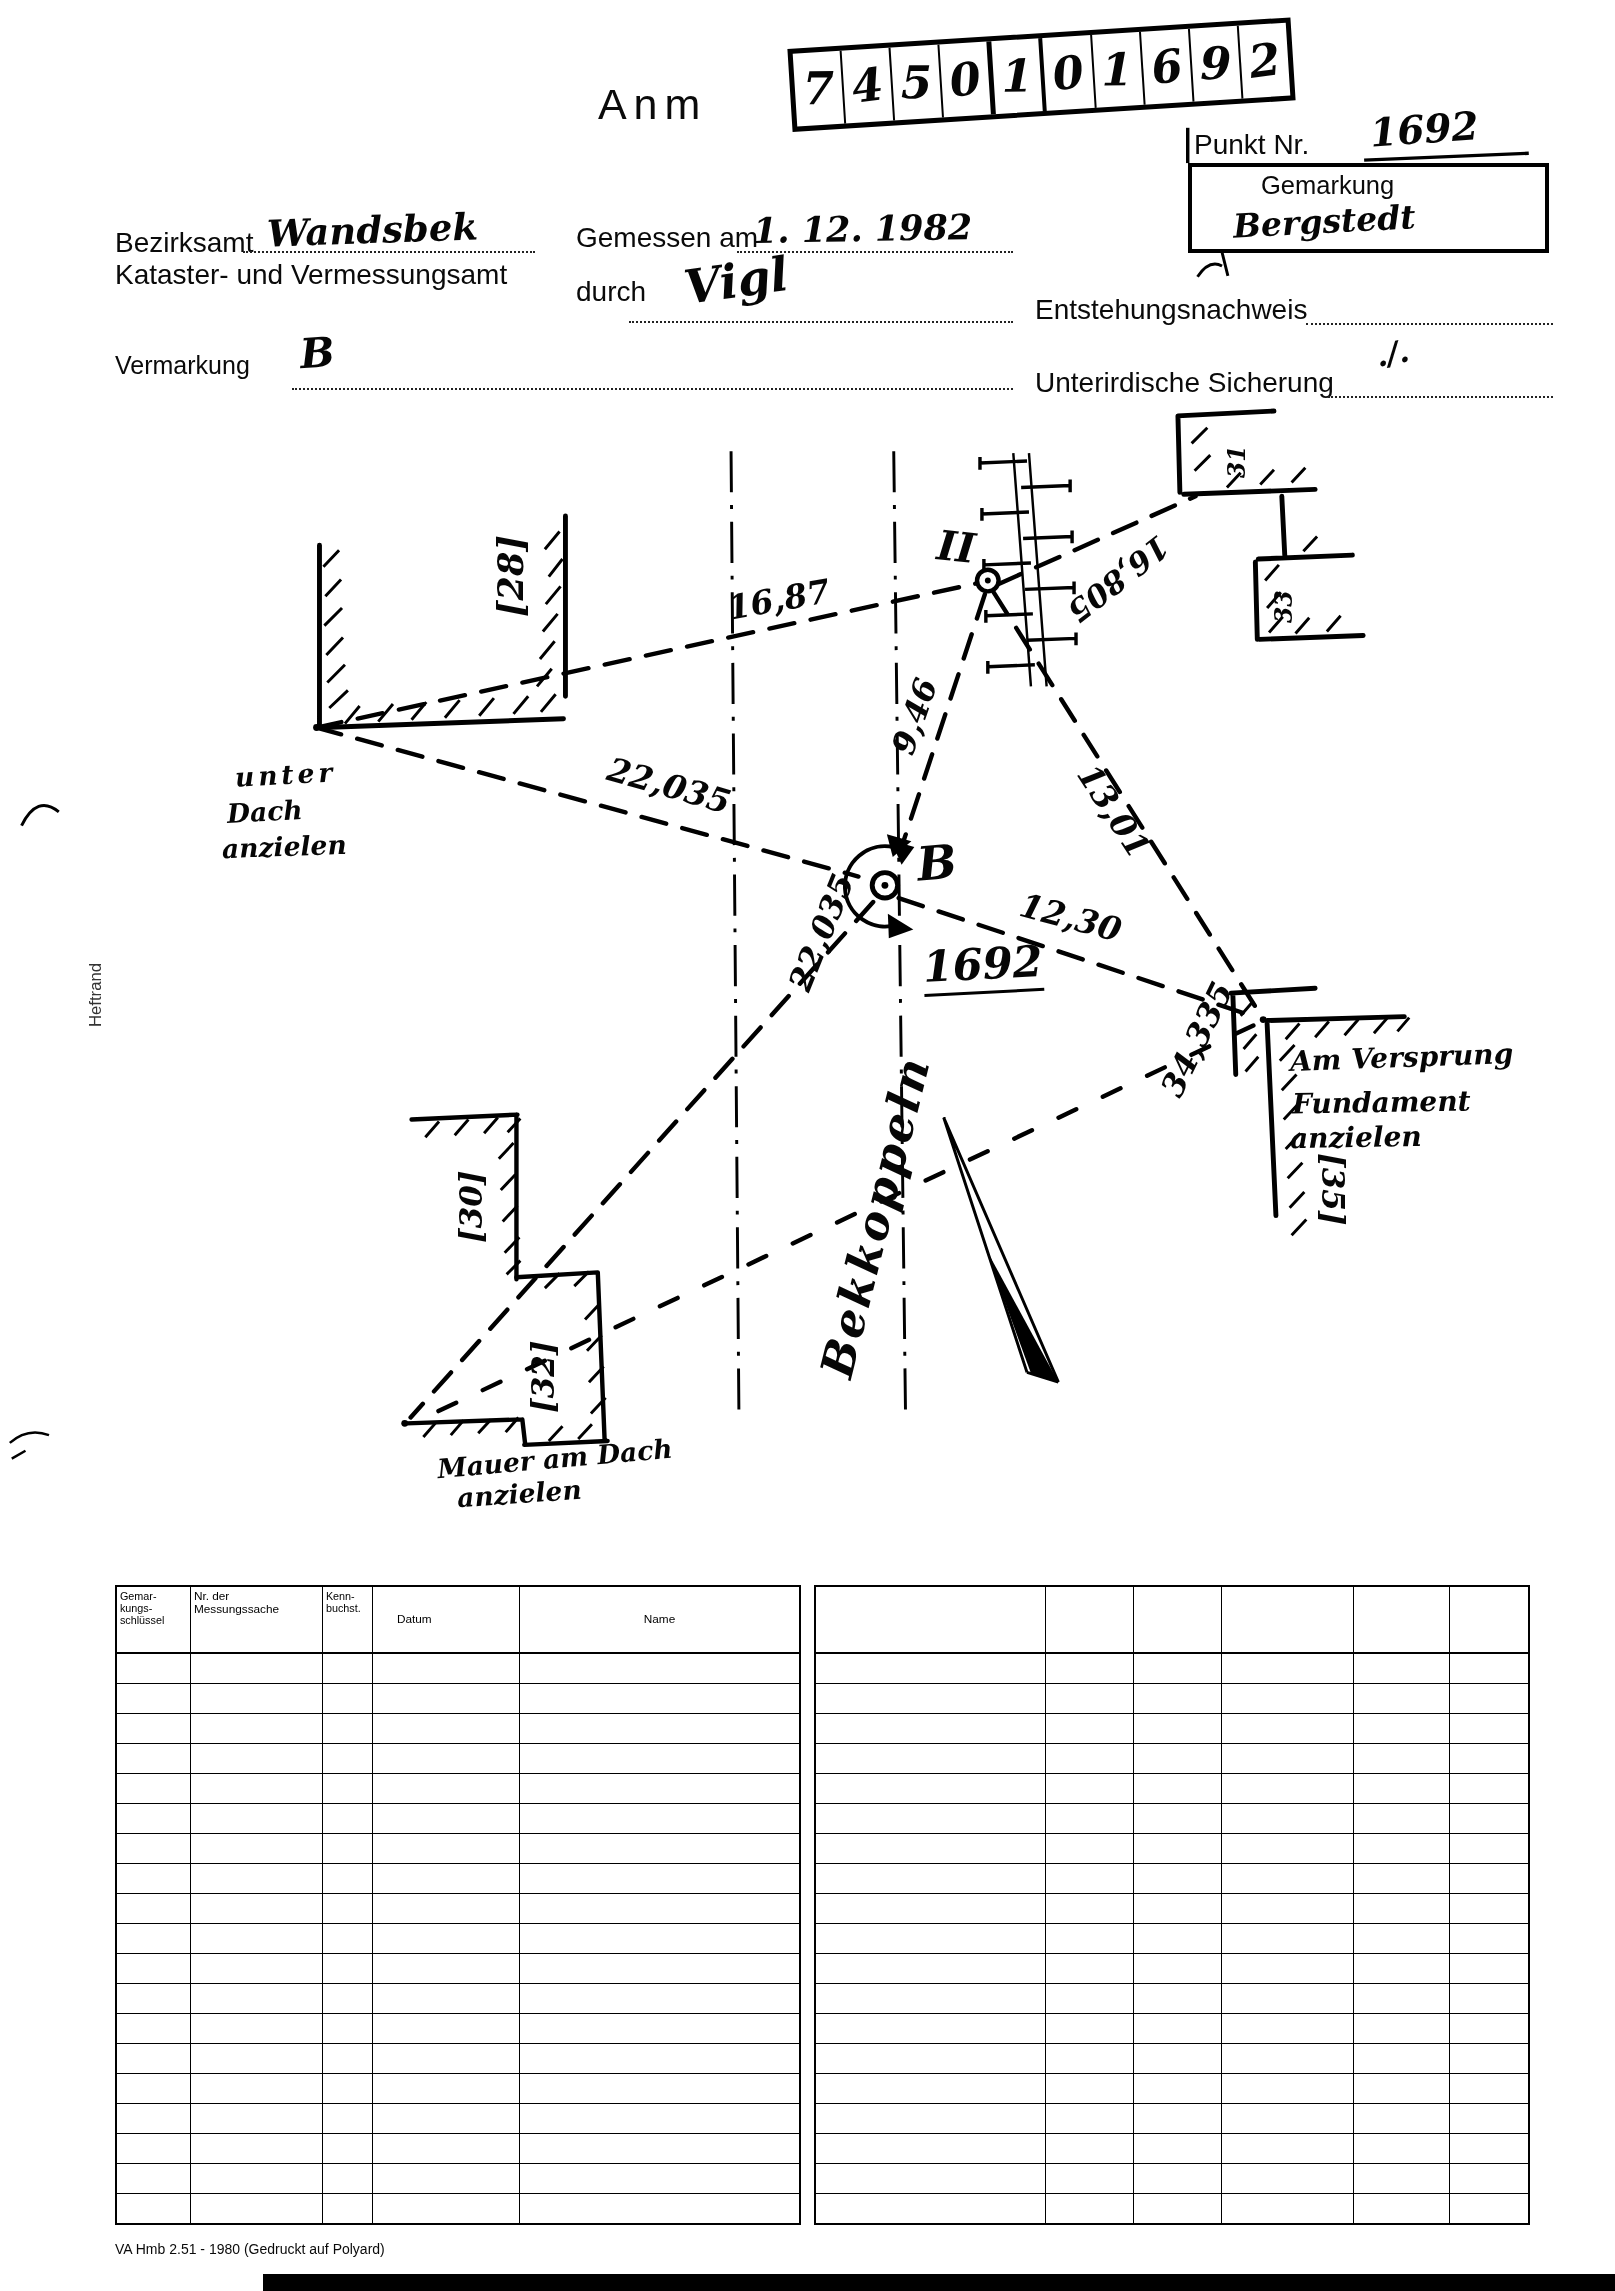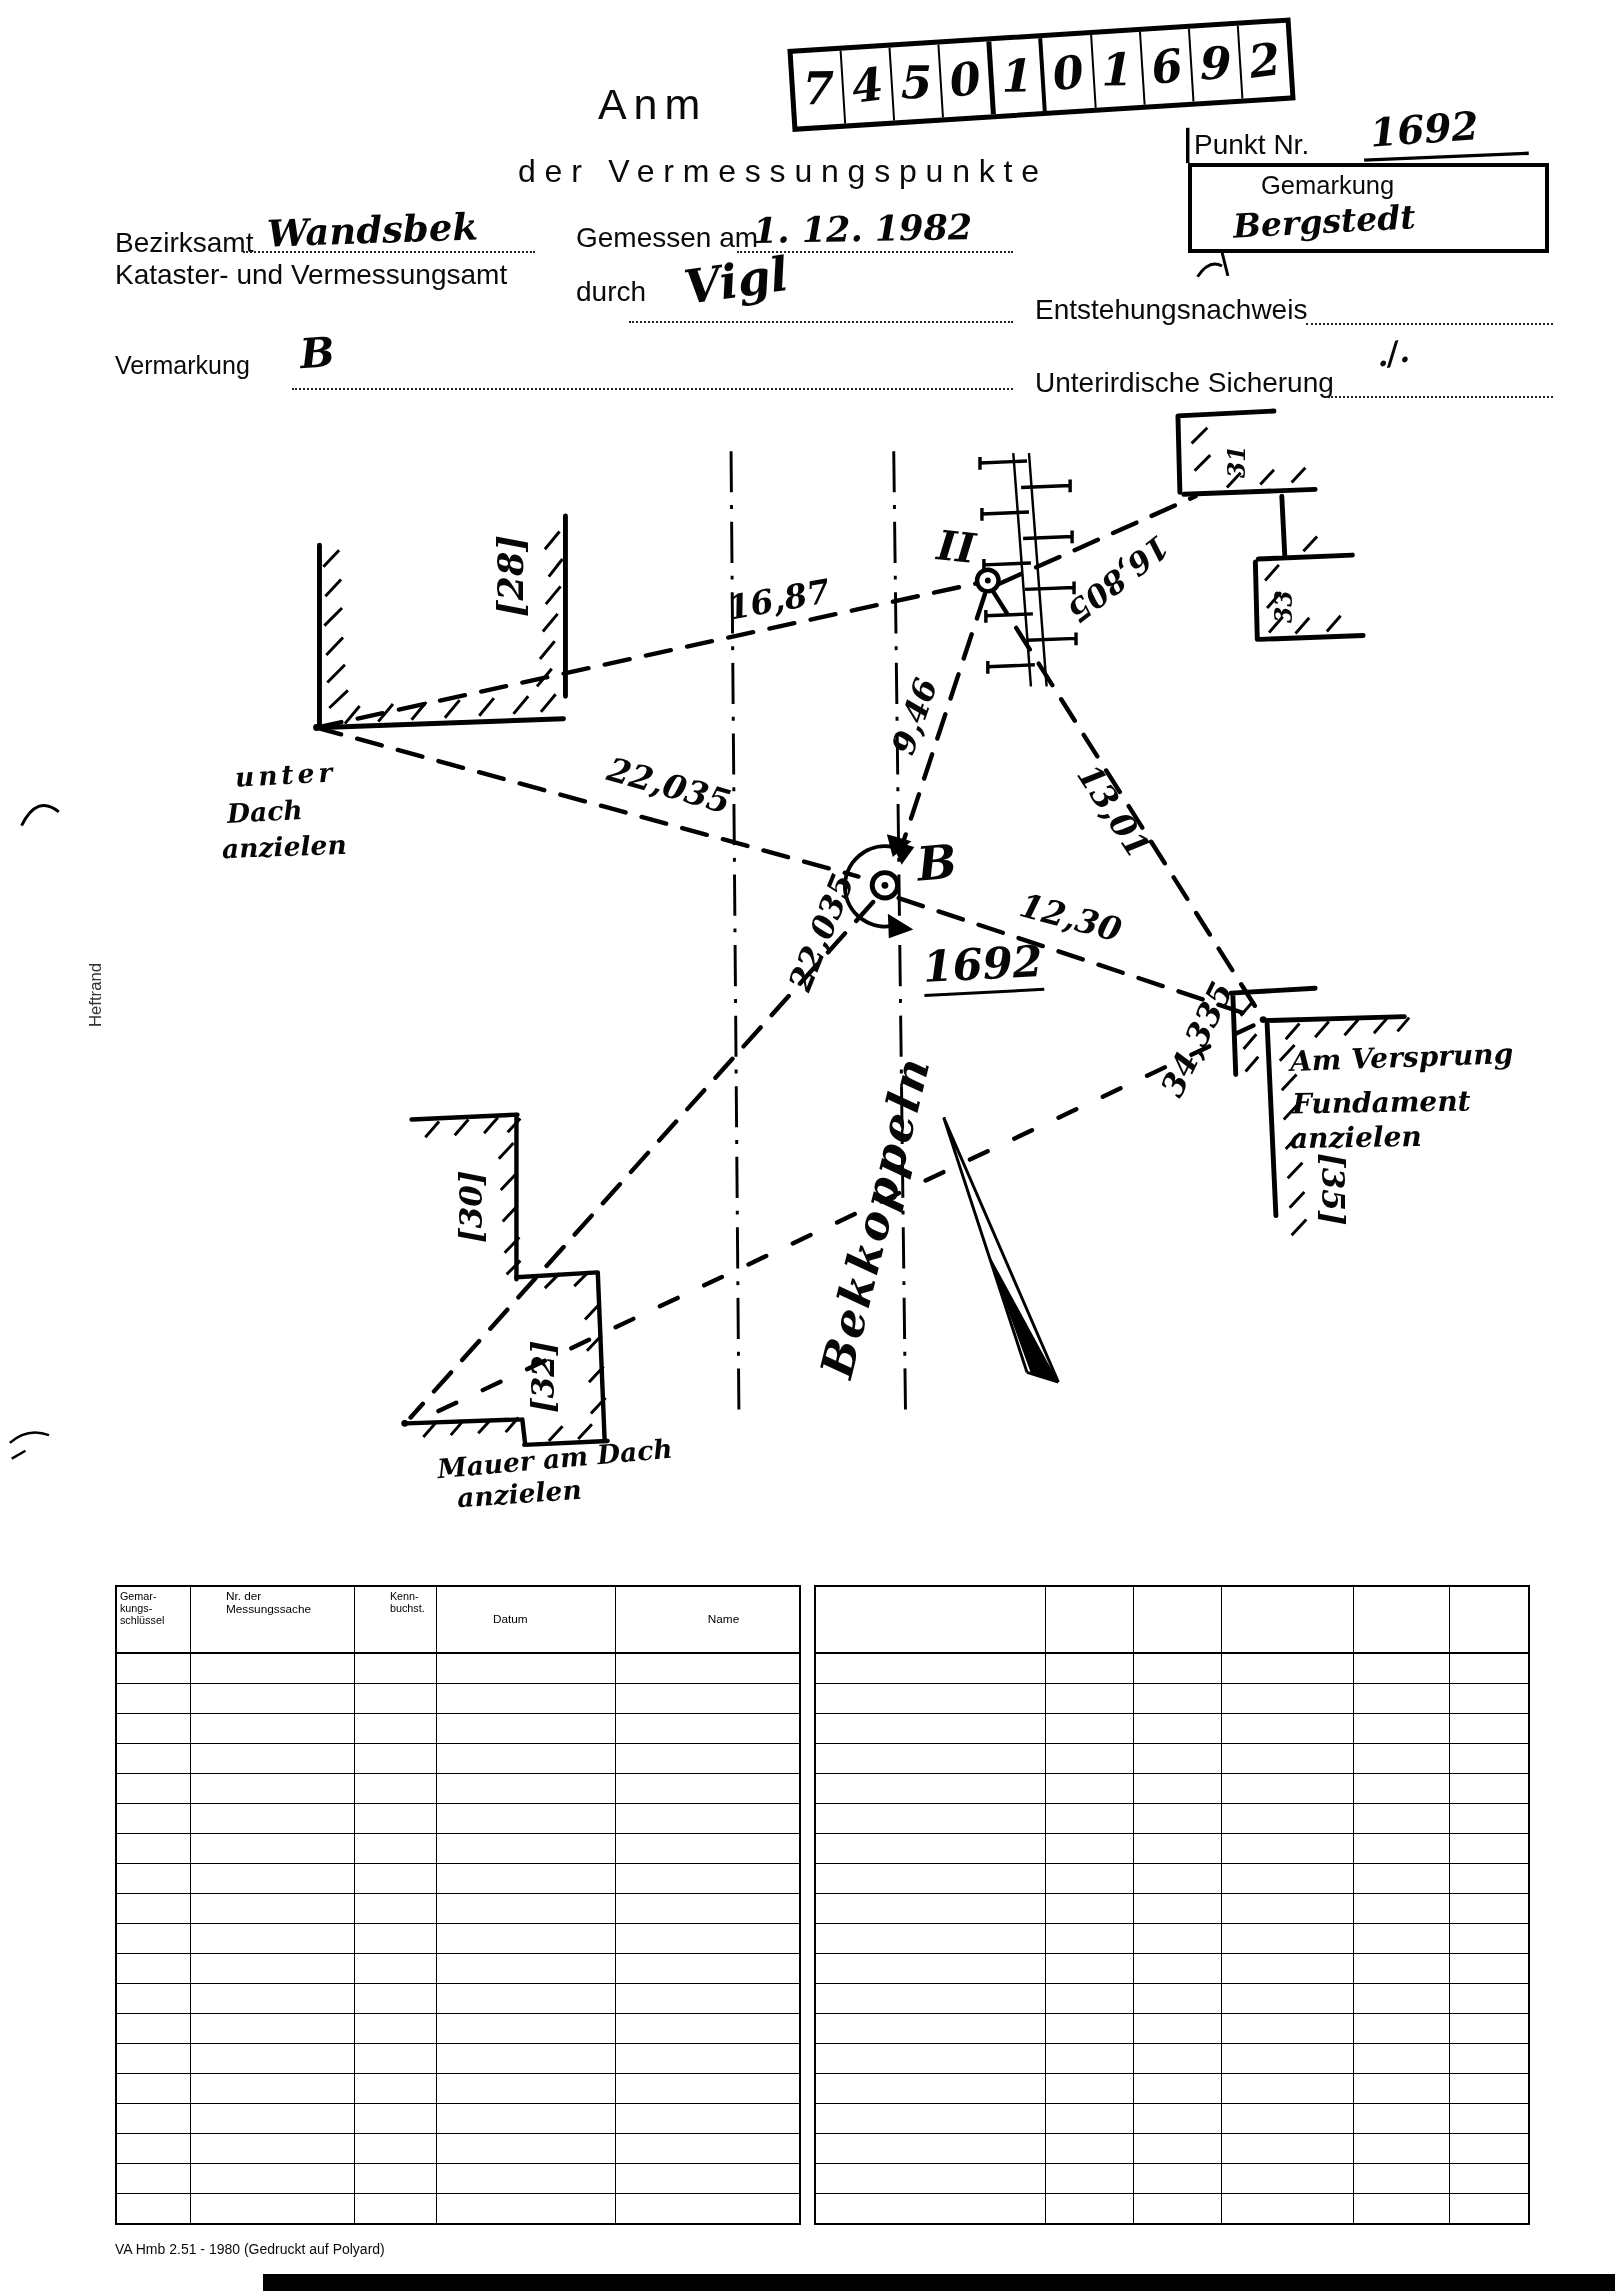--- a/index.html
+++ b/index.html
@@ -24,21 +24,21 @@
   
   .tbl{position:absolute;border:2.9px solid #000;box-sizing:border-box;overflow:hidden;background:#fff;}
   .thead{display:grid;height:67px;border-bottom:2px solid #000;box-sizing:border-box;}
   .thc{border-right:1.5px solid #000;padding:2.9px 2.9px;font-size:11.8px;line-height:1.12;
        display:flex;flex-direction:column;justify-content:flex-start;}
   .thc:last-child{border-right:none;text-align:center;}
   .trow{display:grid;height:30px;border-bottom:1.5px solid #000;box-sizing:border-box;}
   .trow:last-child{border-bottom:none;}
   .tcell{border-right:1.5px solid #000;}
   .tcell:last-child{border-right:none;}
-  .gl{grid-template-columns:74px 132px 50px 147px auto;gap:32px;}
+  .gl{grid-template-columns:74px 132px 50px 147px auto;}
   .gr{grid-template-columns:230px 88px 88px 132px 96px auto;}
   .small{font-size:10.8px;}
 </style>
 </head>
 <body>
 
 <div class="page">
 
   <svg class="lines" width="1615" height="2292" viewBox="0 0 1648 2338">
 
@@ -137,21 +137,20 @@
     </g>
 
     <g stroke="#000" fill="none">
       <path d="M22,842 Q38,810 60,828" stroke-width="3"></path>
       <path d="M10,1472 Q28,1456 50,1464 M12,1488 L26,1480" stroke-width="2.5"></path>
       <path d="M1286,1734 l5,14" stroke-width="2.5"></path>
     </g>
   </svg>
 
   <div class="abs pr" style="left:598px;top:80px;font-size:43px;letter-spacing:6.9px;">Anm</div>
-  <div class="abs pr" style="left:518px;top:153px;font-size:32px;letter-spacing:8.8px;">der Vermessungspunkte</div>
 
   <div class="abs nstrip hw" style="left:790px;top:49px;width:494px;height:73px;">
     <div class="ncell">
         <span>7</span>
       </div>
     <div class="ncell">
         <span>4</span>
       </div>
     <div class="ncell">
         <span>5</span>

